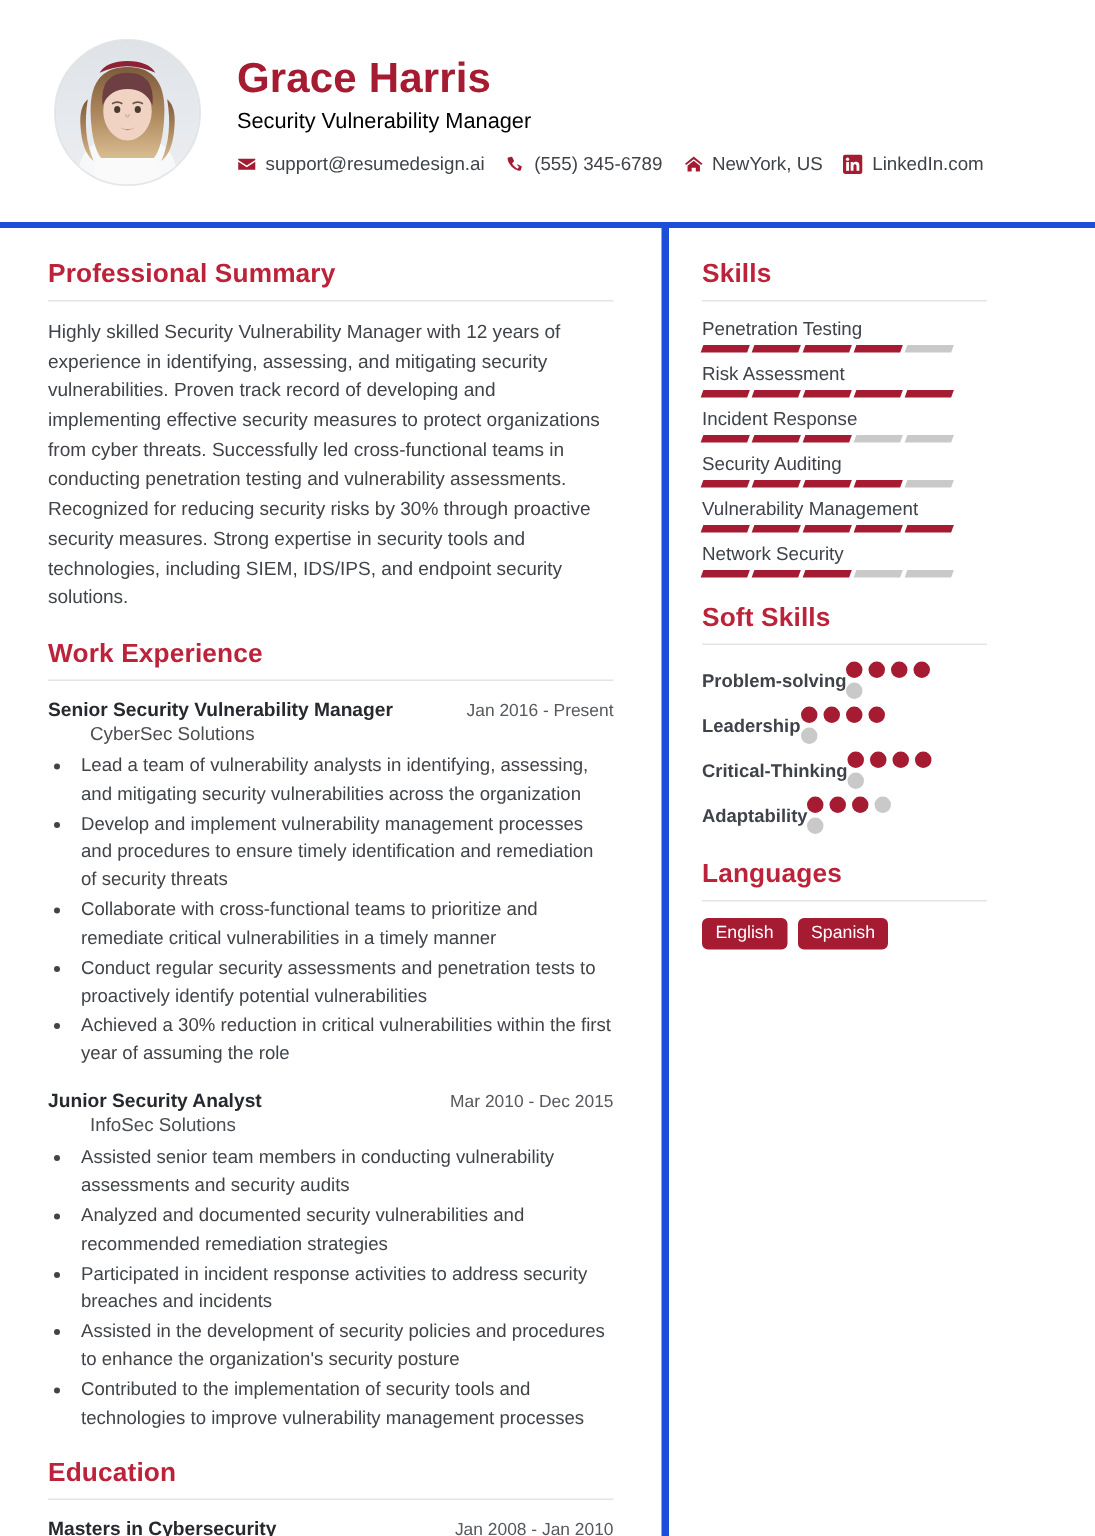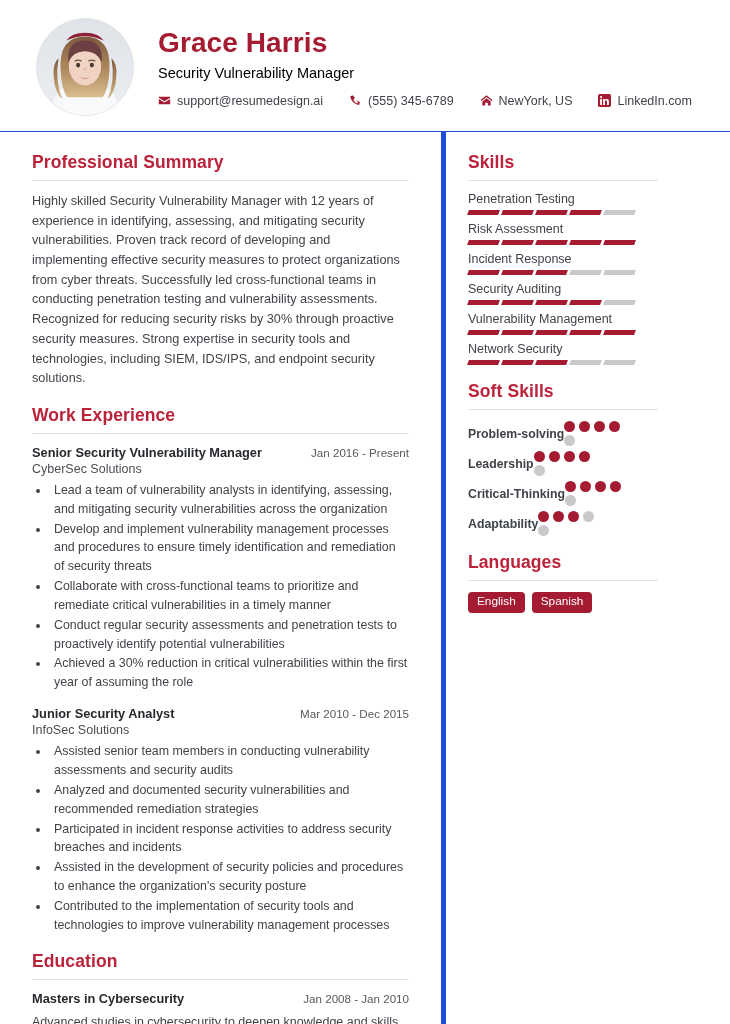--- a/index.html
+++ b/index.html
@@ -11,22 +11,22 @@
     color: #3c3c3c;
     overflow: hidden;
   }
   .page { width: 730px; height: 1024px; position: relative; background:#fff; }
 
   
   .header {
     display: flex;
     align-items: center;
     padding: 16px 28px 14px 36px;
-    border-bottom: 1px solid #1d4ed8;
-    height: 132px;
+    border-bottom: 4px solid #1d4ed8;
+    height: 152px;
   }
   .photo-wrap {
     width: 98px; height: 98px;
     border-radius: 50%;
     overflow: hidden;
     flex: 0 0 98px;
     border: 1px solid #e6e6e6;
     background: #d8dce2;
     position: relative;
   }
@@ -44,21 +44,21 @@
     color: #000000;
     margin-top: 5px;
     font-weight: normal;
   }
   .contacts {
     display: flex;
     align-items: flex-end;
     margin-top: 13px;
     font-size: 12.5px;
     color: #3f4349;
-    gap: 26px;
+    gap: 14px;
     flex-wrap: nowrap;
   }
   .contact-item { display: flex; align-items: center; gap: 6px; white-space: nowrap; }
   .c-ico { color: #a51b31; display: inline-flex; align-items: center; }
   .c-ico svg { display:block; }
 
   
   .body {
     display: flex;
     height: 892px;
@@ -91,21 +91,21 @@
     line-height: 1.55;
     color: #404449;
     text-align: left;
   }
 
   
   .job { margin-bottom: 14px; }
   .job-row { display: flex; justify-content: space-between; align-items: baseline; }
   .job-role { font-size: 12.8px; font-weight: bold; color: #26292d; }
   .job-date { font-size: 11.6px; color: #55585d; white-space: nowrap; }
-  .job-company { font-size: 12.5px; color: #4a4e53; margin-top: 2px; }
+  .job-company { font-size: 12.5px; color: #4a4e53; margin-top: 2px; margin-left: 28px; }
   .bullets { margin: 5px 0 0 18px; }
   .bullets li {
     font-size: 12.4px;
     line-height: 1.52;
     color: #404449;
     margin-bottom: 1px;
     padding-left: 4px;
   }
 
   

